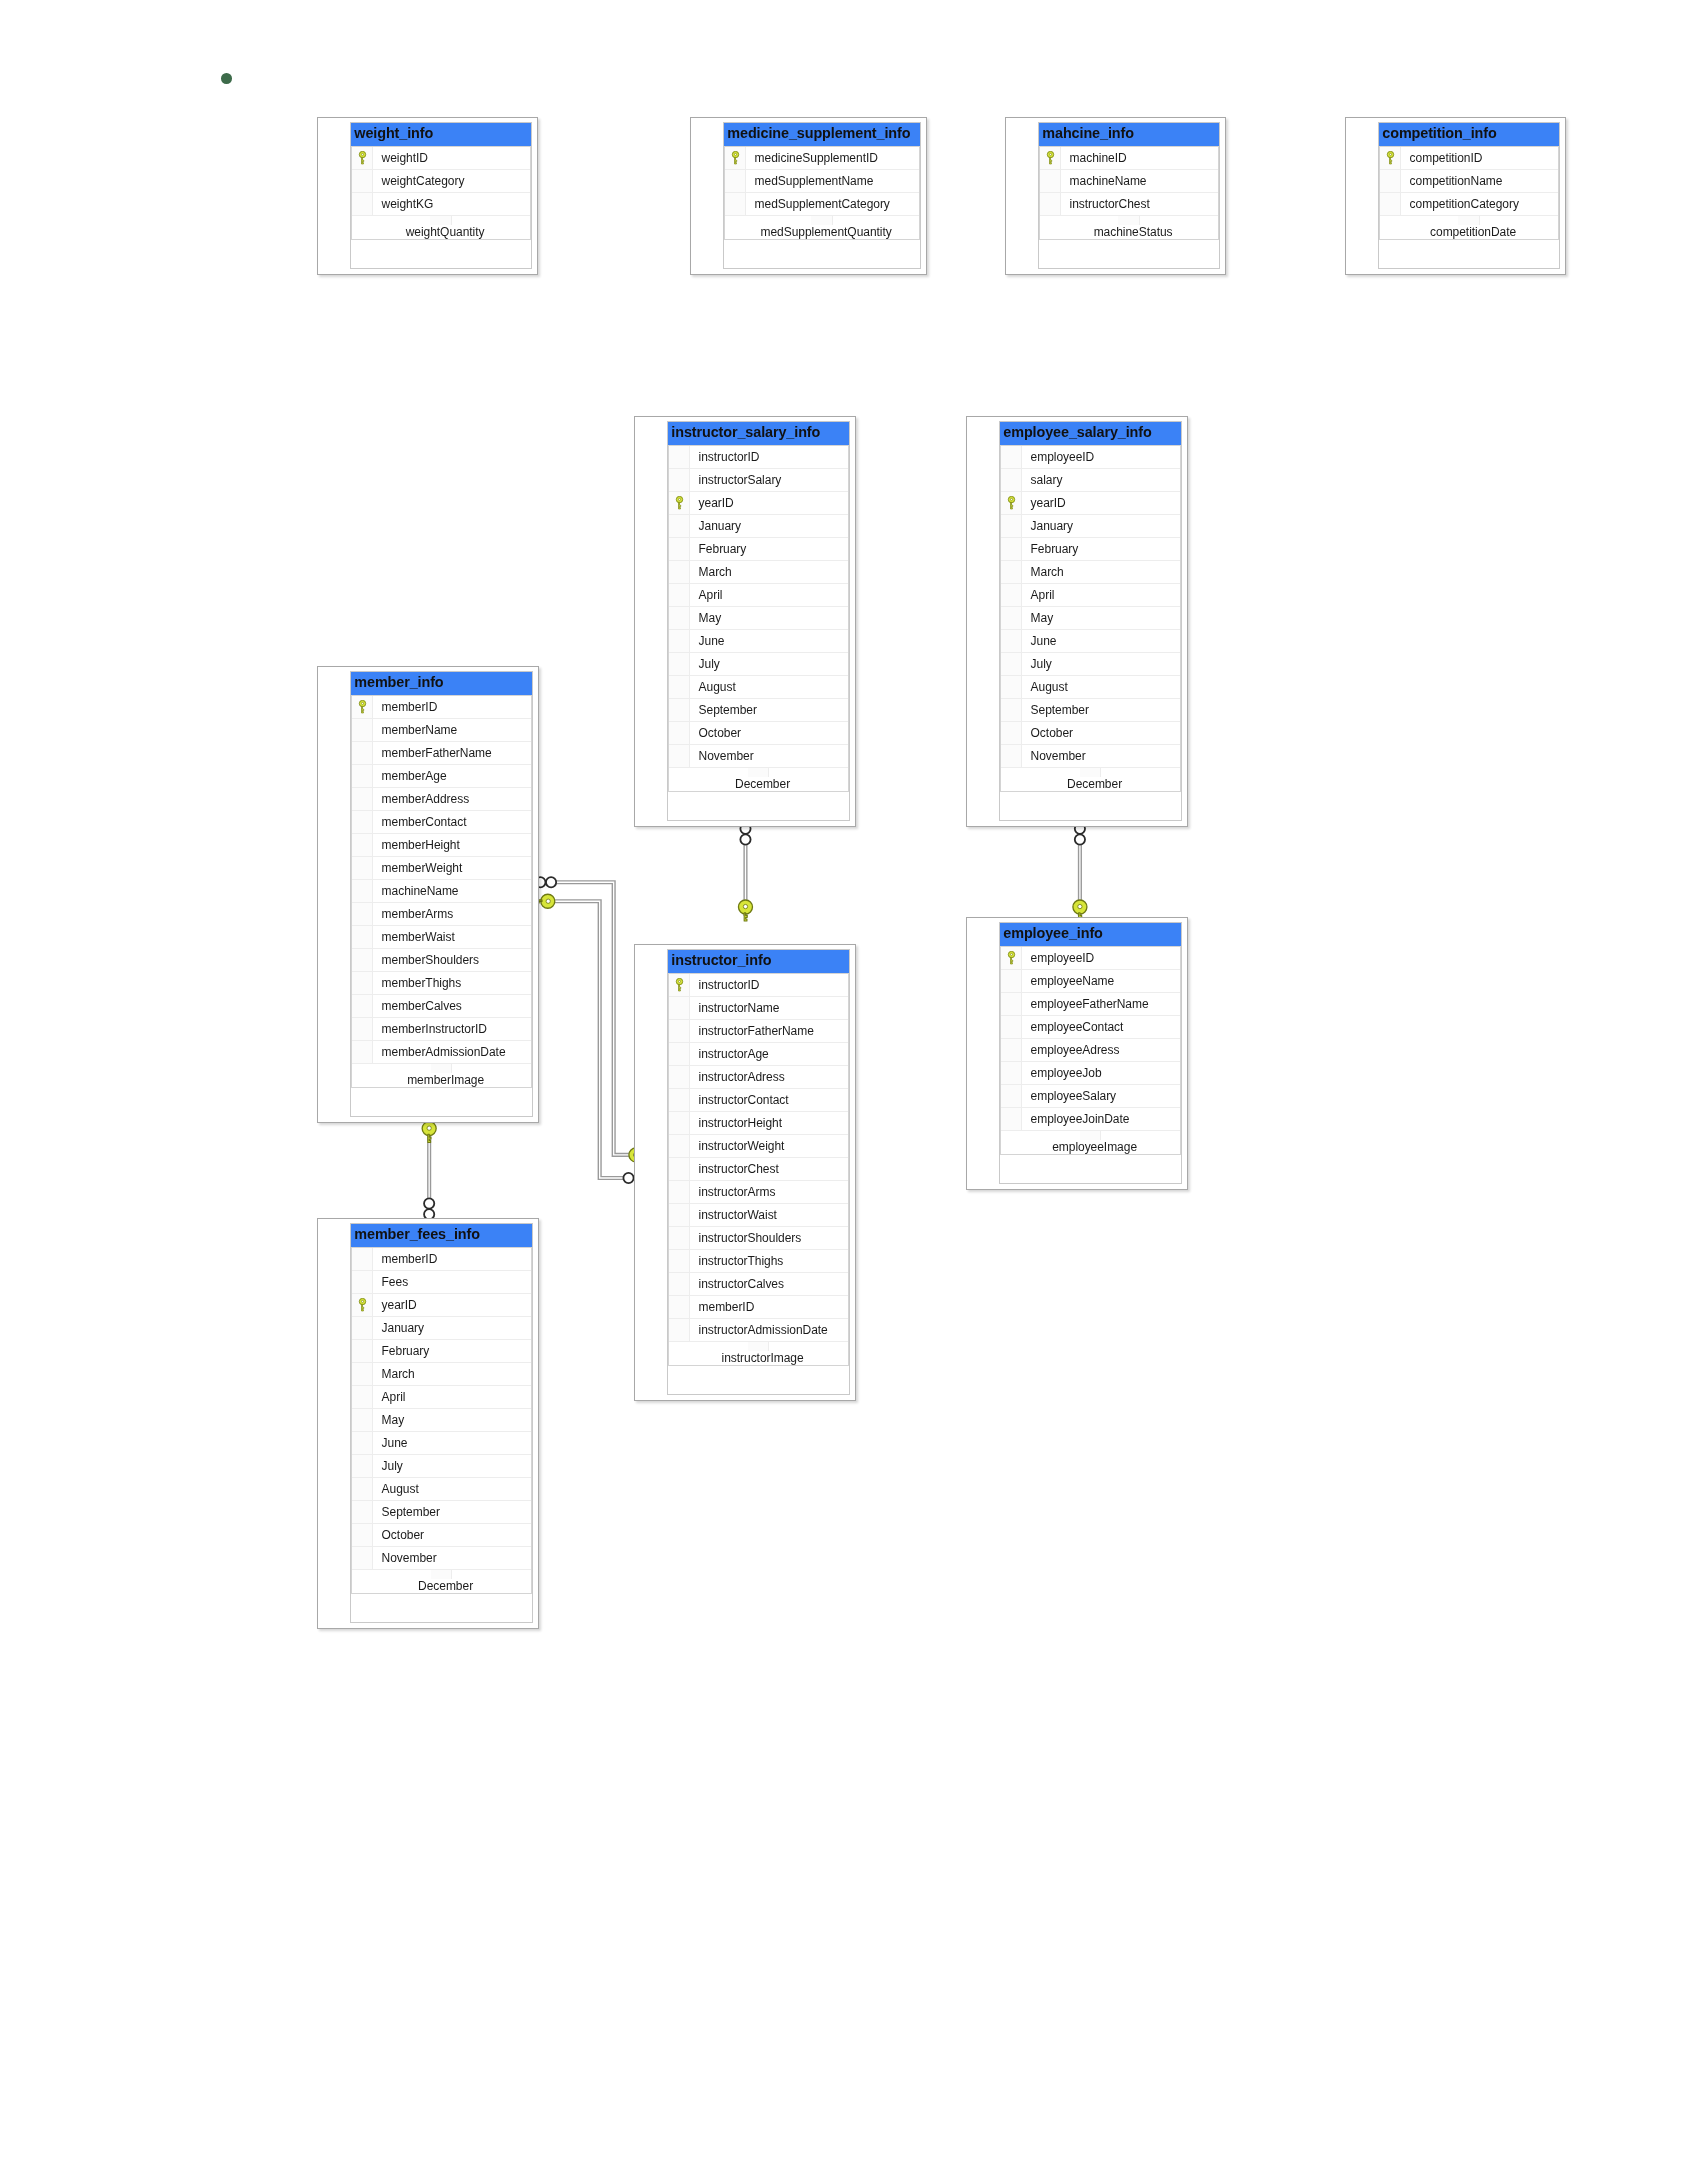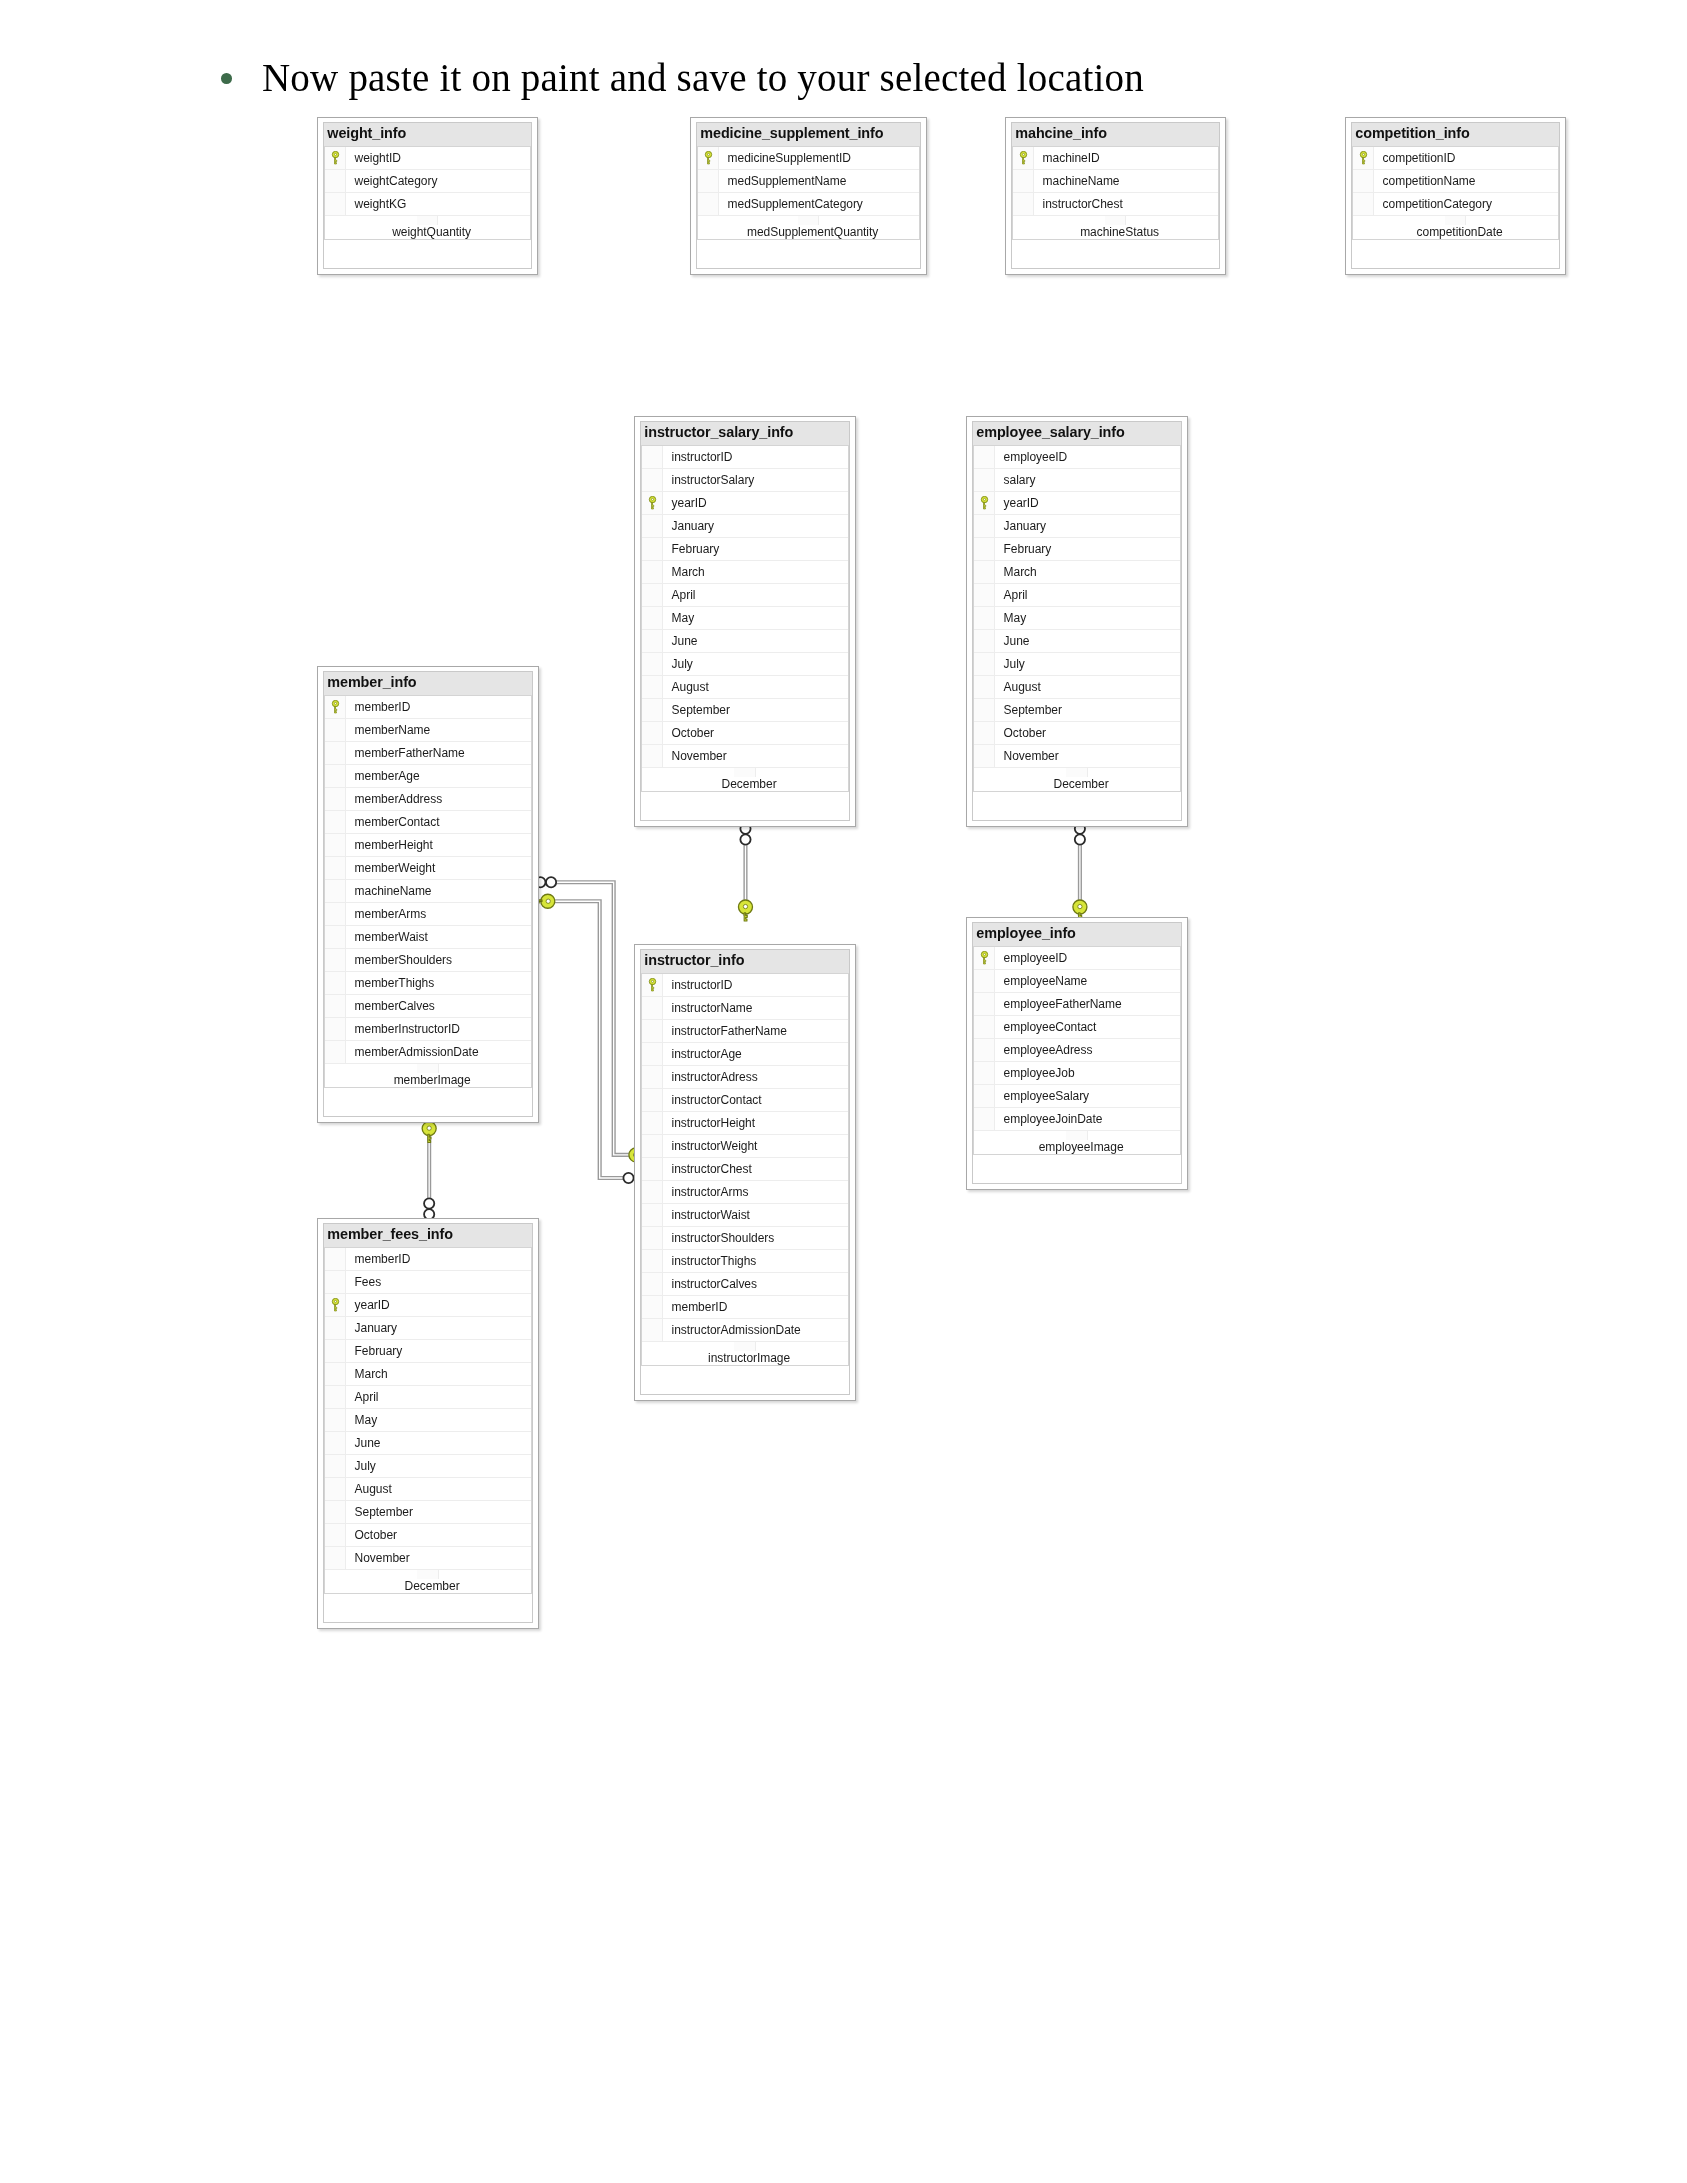--- a/index.html
+++ b/index.html
@@ -58,22 +58,23 @@
   .entity {
     position: absolute;
     z-index: 3;
     background: #ffffff;
     border: 0.8px solid #a8a8a8;
     padding: 4.1px 5px 5px 5px;
     box-shadow: 1.6px 1.6px 2.5px rgba(0,0,0,0.16);
   }
   .entity-inner {
     border: 0.8px solid #c9c9c9;
-    background: #e5e5e5;
+    background: #3b82f6;
     overflow: hidden;
+    margin-left: 27px;
   }
   .entity-title {
     font-size: 14.4px;
     font-weight: bold;
     color: #111111;
     padding: 1.6px 2.5px 5px 3.3px;
     white-space: nowrap;
     letter-spacing: -0.1px;
   }
   .entity-rows {
@@ -113,21 +114,20 @@
   }
 
   
   .key-glyph { width: 9px; height: 14px; display: block; }
 </style>
 </head>
 <body>
 
 <div id="heading-row">
   <div id="heading-bullet"></div>
-  <div id="heading-text">Now paste it on paint and save to your selected location</div>
 </div>
 
 <div id="diagram-canvas">
 
   <svg id="connector-layer" width="1687" height="2183" viewBox="0 0 2048 2650">
     <defs>
 
       <g id="pk-end">
         <ellipse cx="0" cy="0" rx="8.5" ry="8.5" fill="#d7e53a" stroke="#6f7a12" stroke-width="1.6"></ellipse>
         <circle cx="0" cy="-0.5" r="2.6" fill="#ffffff" stroke="#6f7a12" stroke-width="1"></circle>

